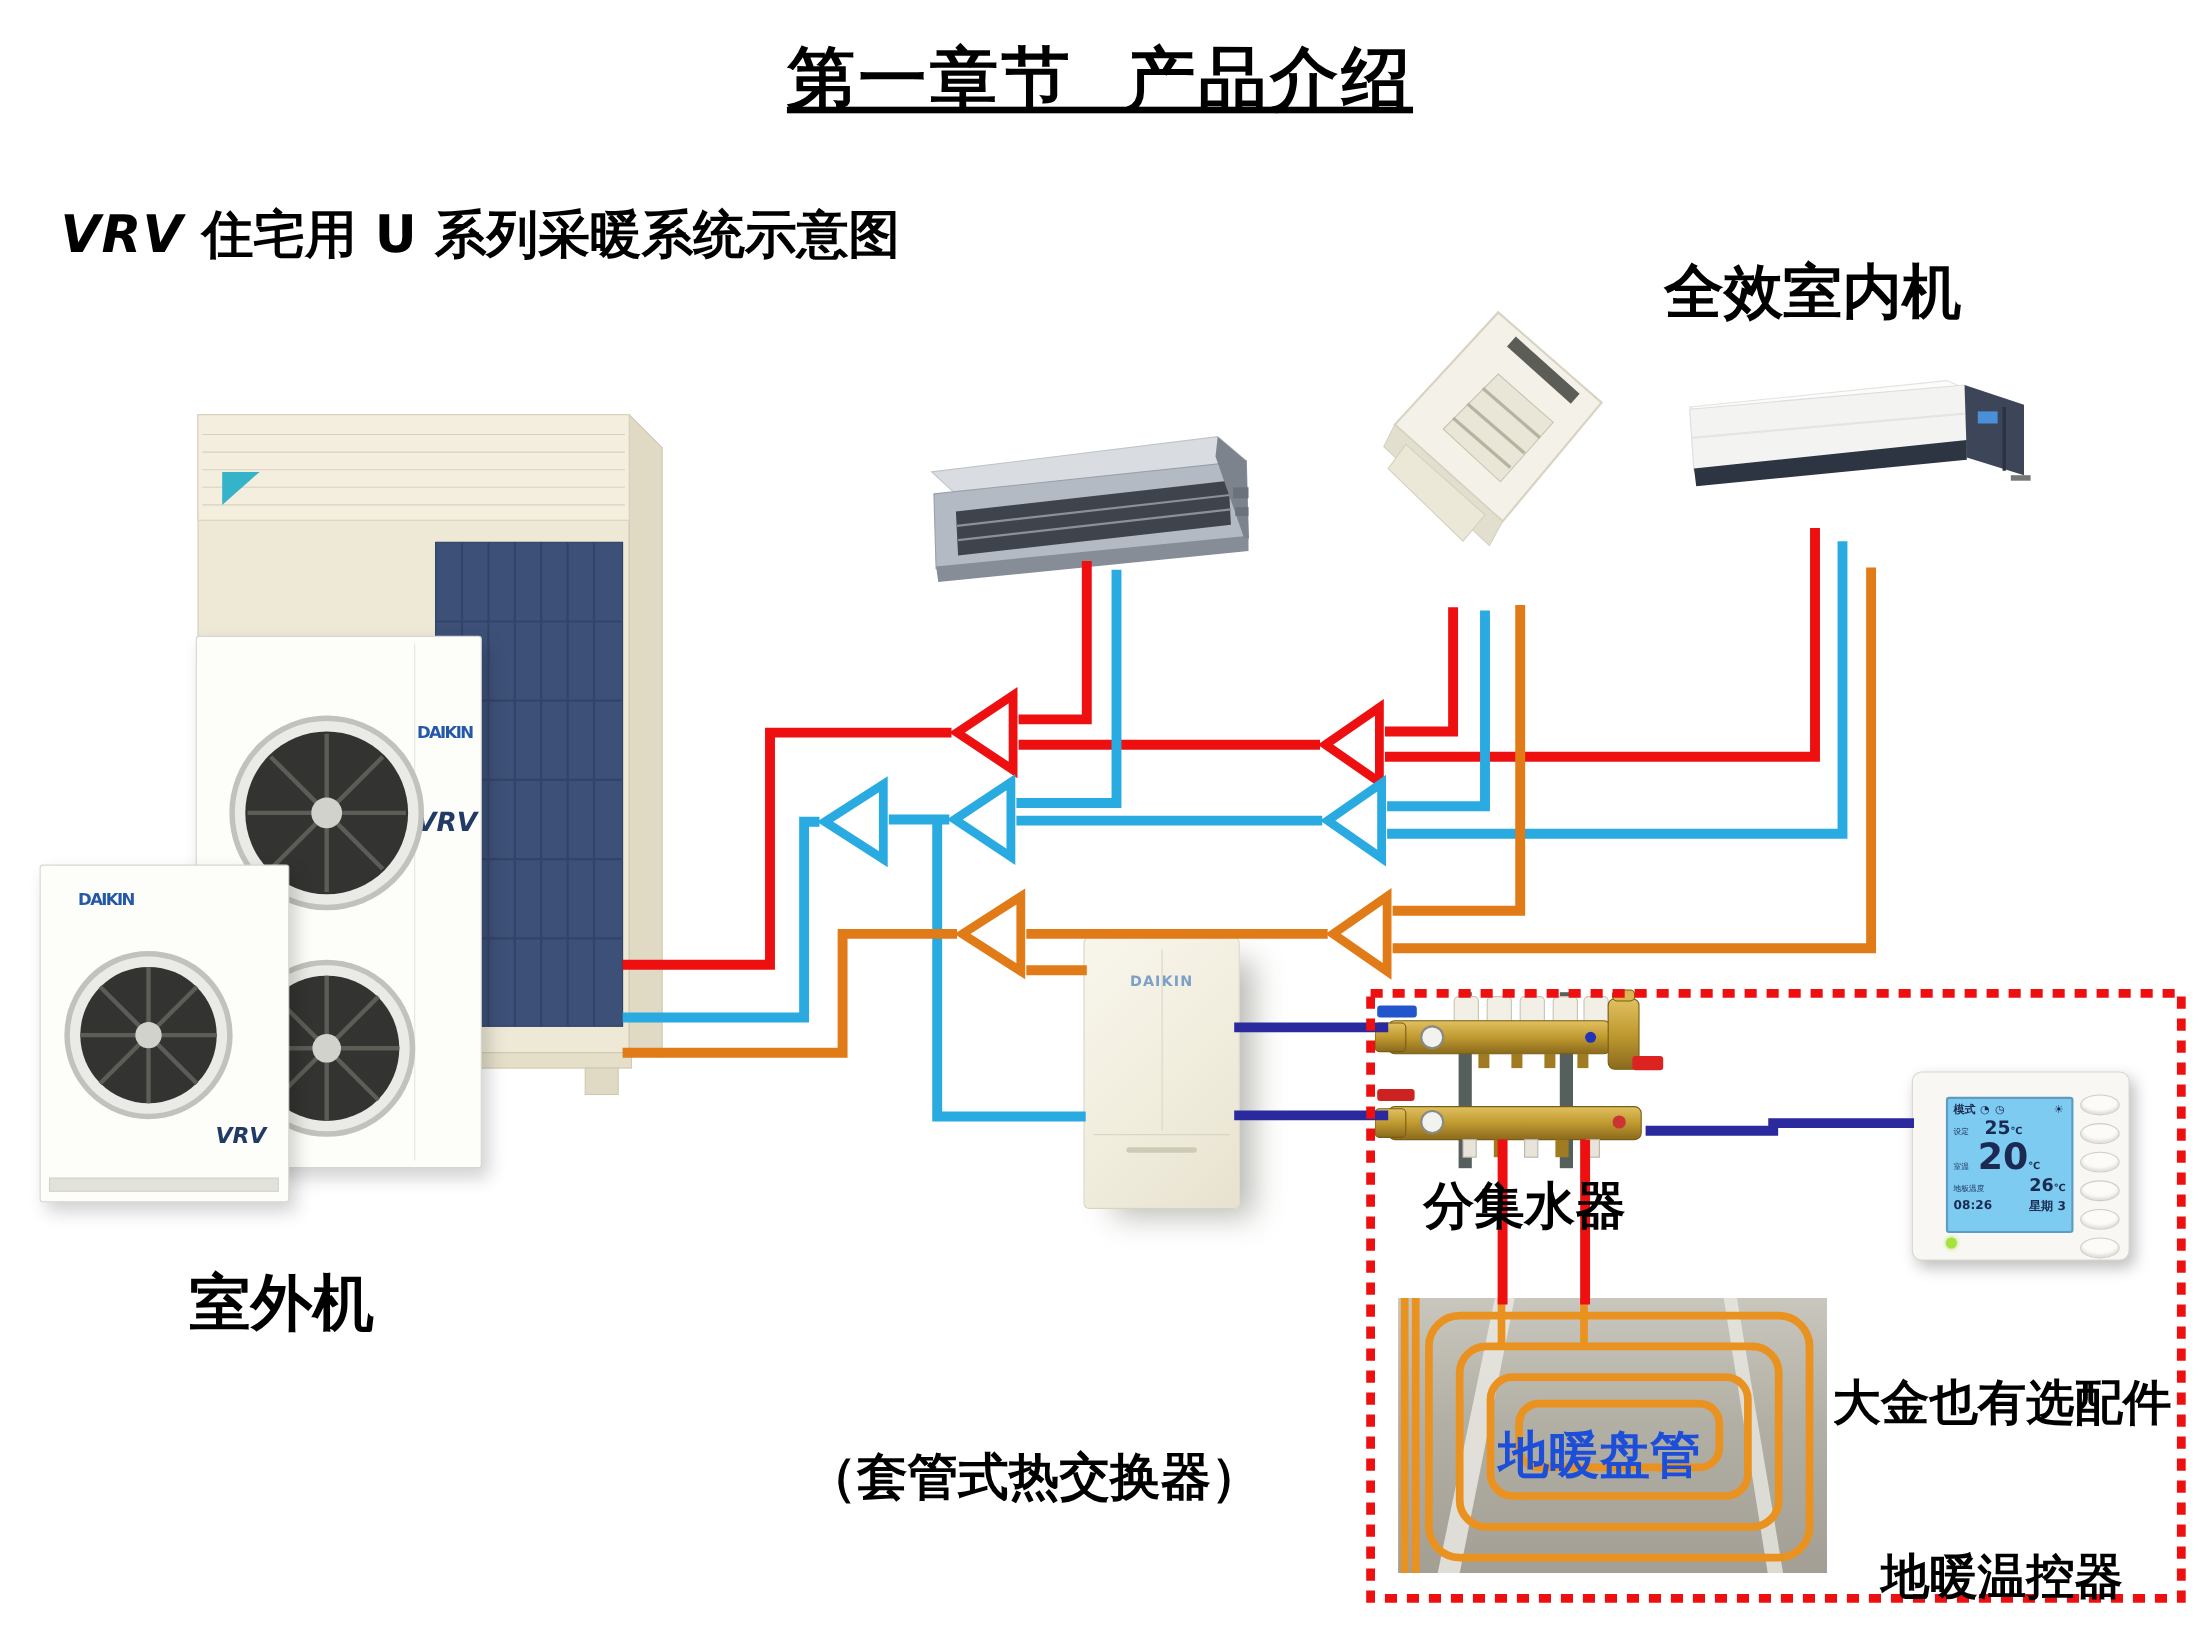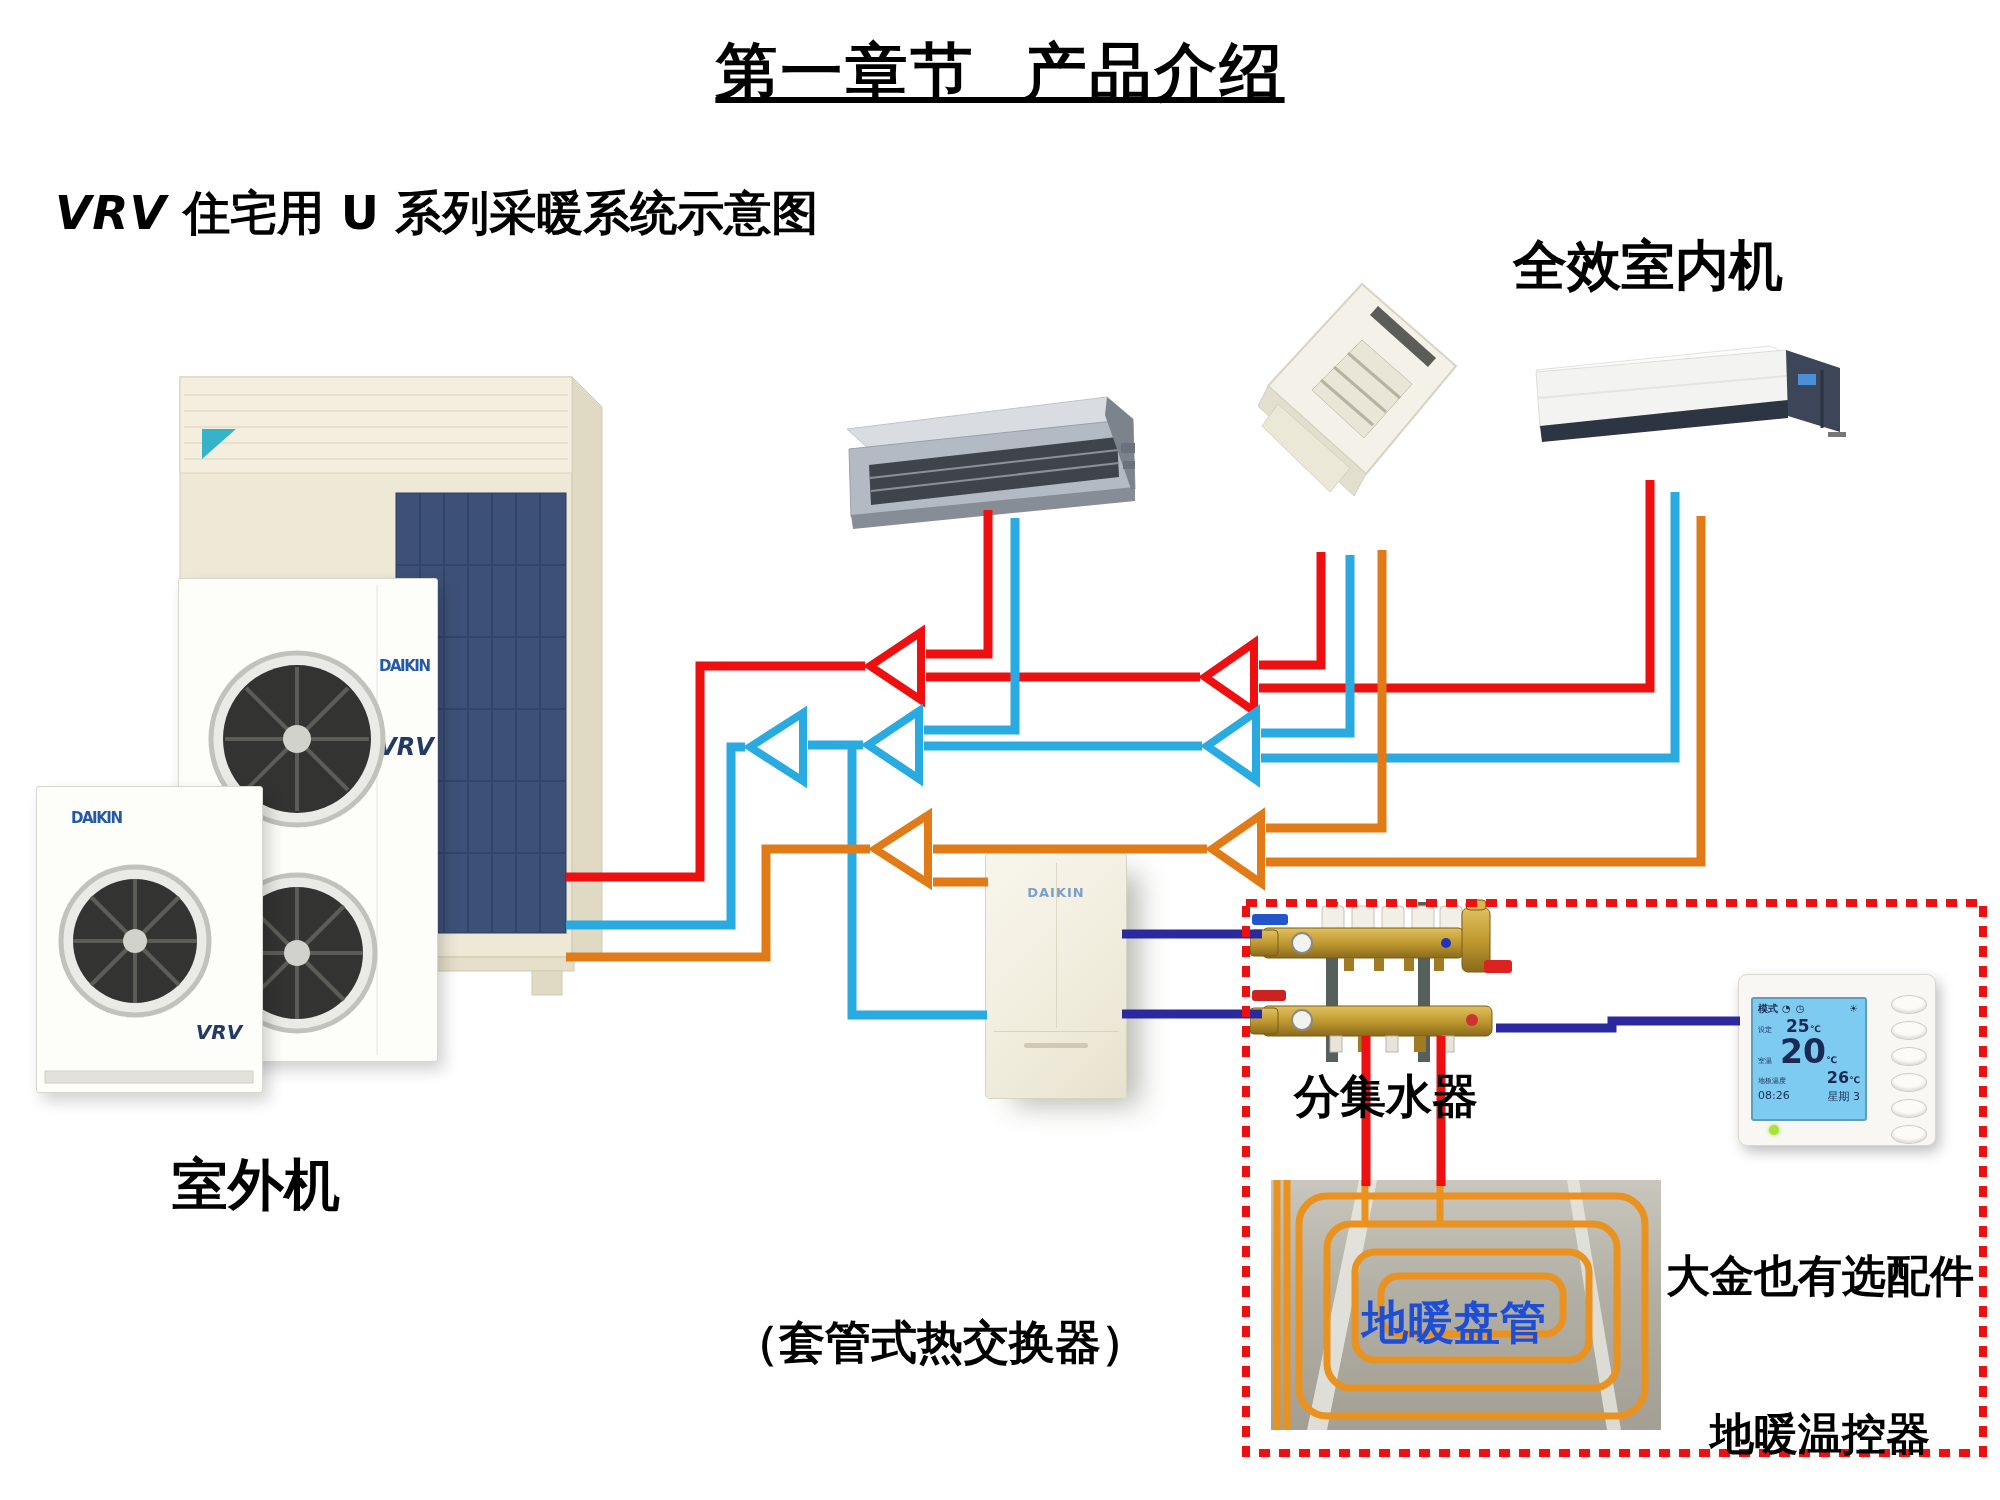--- a/index.html
+++ b/index.html
@@ -28,33 +28,33 @@
       background:linear-gradient(135deg,#f8f5ec 0%,#f1eddd 55%,#e7e2cf 100%);
       border:1px solid #d8d3c0;border-radius:5px;
       box-shadow:20px 14px 26px -8px rgba(70,70,55,.38);}
   .hx .brand{position:absolute;left:0;right:0;top:32px;text-align:center;font-size:13px;
              font-weight:bold;color:#5585c2;letter-spacing:1px;opacity:.75;}
   .hx .seam-v{position:absolute;left:50%;top:10px;bottom:70px;width:1px;background:#ddd8c4;}
   .hx .seam-h{position:absolute;left:8px;right:8px;top:178px;height:1px;background:#d8d3bf;}
   .hx .slot{position:absolute;left:38px;width:64px;height:5px;top:190px;border-radius:3px;background:#cfcab6;}
   .thermo{left:1738px;top:974px;width:196px;height:170px;z-index:4;background:#f8f7f4;
           border:1px solid #d9d7d0;border-radius:9px;box-shadow:4px 6px 14px rgba(0,0,0,.25);}
-  .lcd{position:absolute;left:12px;top:22px;width:116px;height:124px;background:#7ecbf1;
+  .lcd{position:absolute;left:30px;top:22px;width:116px;height:124px;background:#7ecbf1;
        border:2px solid #5e9dbf;border-radius:3px;color:#1a2a52;padding:3px 5px;box-sizing:border-box;}
   .lcd-row{display:flex;align-items:baseline;}
   .lcd .sm{font-size:10px;font-weight:bold;margin-right:4px;}
   .lcd .xs{font-size:7px;}
   .lcd .ico{font-size:10px;margin-right:5px;}
   .lcd .sun{margin-left:auto;margin-right:2px;}
   .lcd .v25{font-size:17px;font-weight:900;}
   .lcd .v20{font-size:33px;font-weight:900;line-height:.95;}
   .lcd .v38{font-size:16px;font-weight:900;margin-left:auto;}
   .lcd .dg{font-size:9px;font-weight:bold;}
   .lcd .frow{margin-top:1px;text-align:center;}
-  .lcd .brow{display:flex;justify-content:space-between;margin-top:2px;font-size:11px;font-weight:400;}
+  .lcd .brow{display:flex;justify-content:space-between;margin-top:2px;font-size:11px;font-weight:700;}
   .tbtns{position:absolute;right:8px;top:20px;display:flex;flex-direction:column;gap:7px;}
   .tbtn{width:34px;height:17px;border-radius:50%;background:#fcfbf8;border:1px solid #cfcdc5;
         box-shadow:inset 0 -2px 3px rgba(0,0,0,.12);}
   .led{position:absolute;left:30px;bottom:10px;width:10px;height:10px;border-radius:50%;
        background:#a6e23c;box-shadow:0 0 4px #a6e23c;}
   .outdoor-box{background:#fdfdfa;border:1px solid #d7d7cf;border-radius:3px;
                box-shadow:6px 8px 16px rgba(0,0,0,.18);}
   .od-med{left:178px;top:578px;width:258px;height:482px;z-index:3;}
   .od-small{left:36px;top:786px;width:225px;height:305px;z-index:4;}
   .photo-coil{left:1271px;top:1180px;z-index:3;}

